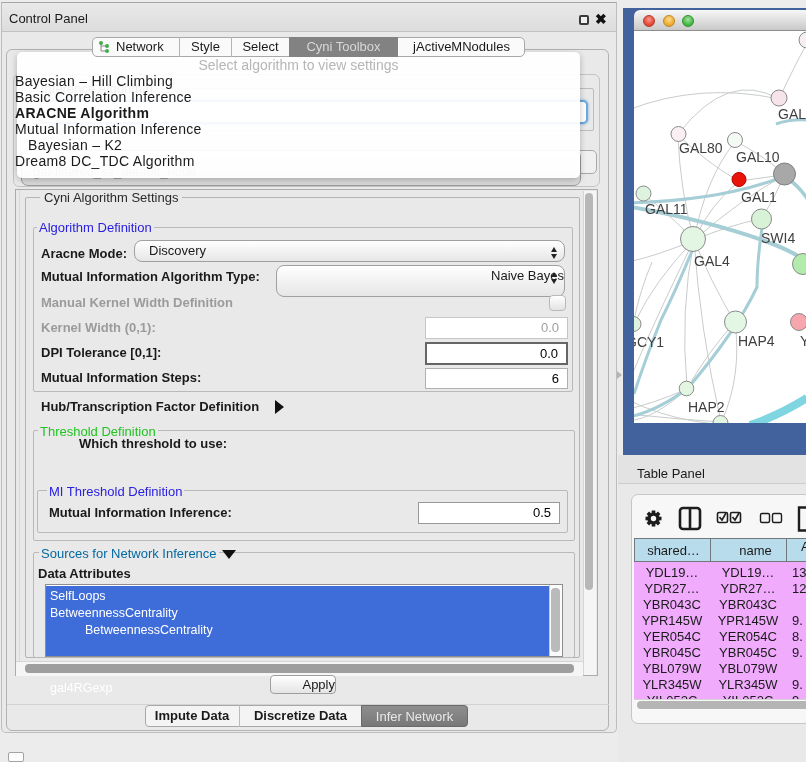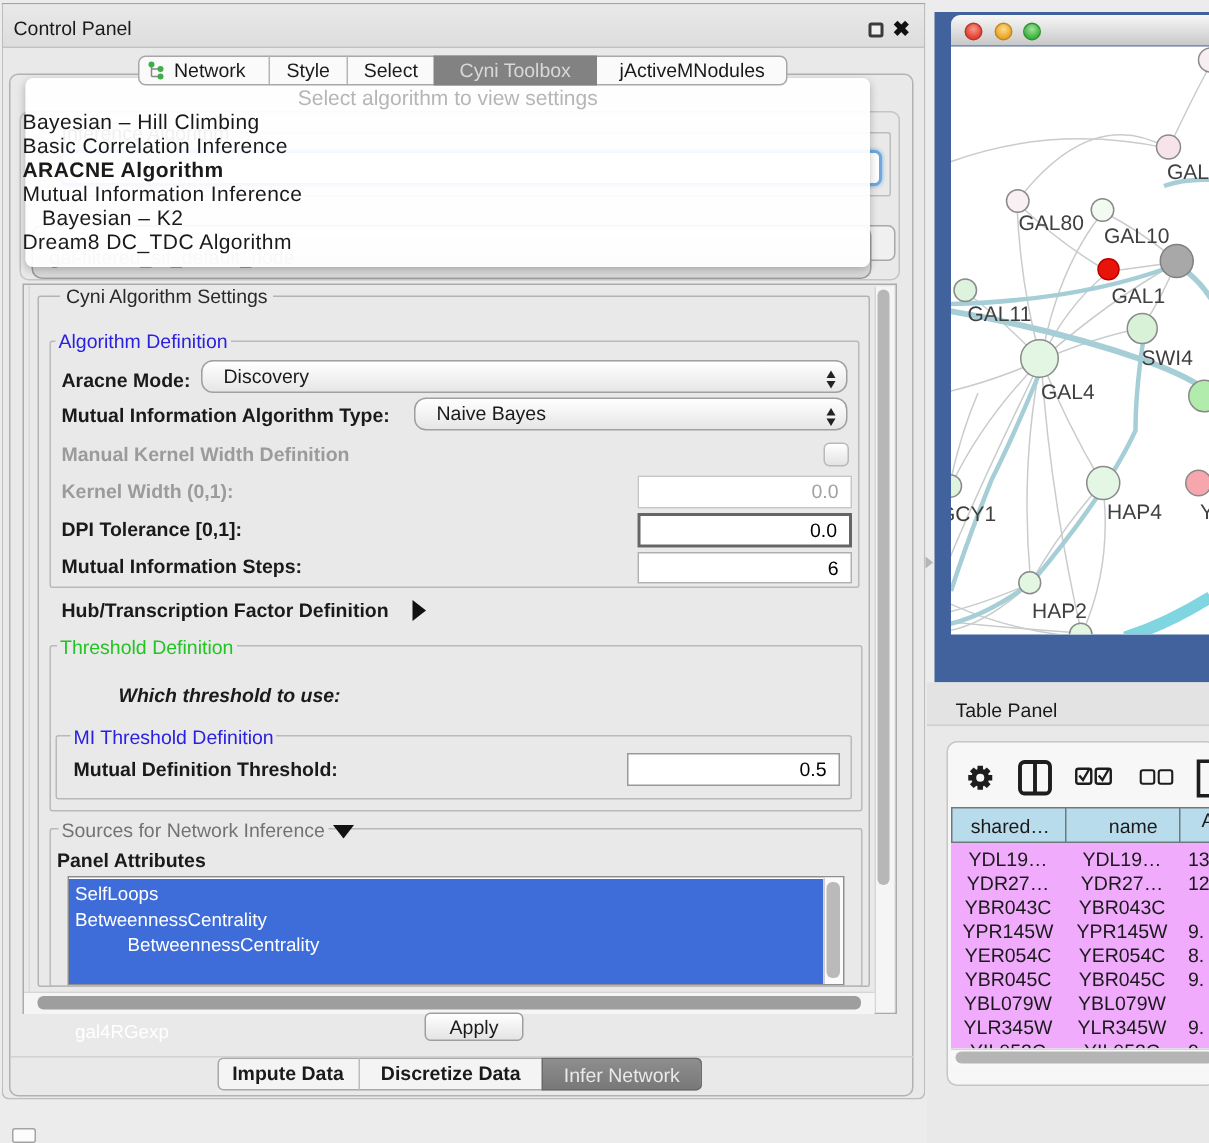--- a/index.html
+++ b/index.html
@@ -34,55 +34,55 @@
 
 <div style="left:25px;top:197px;width:555px;height:461px;border:1px solid #b4b4b4;border-radius:2px;"></div>
 <div style="left:40px;top:190px;background:#e9e9e9;padding:0 4px;color:#2a2a2a;">Cyni Algorithm Settings</div>
 
 <div style="left:33px;top:227px;width:540px;height:165px;border:1px solid #b9b9b9;border-radius:2px;"></div>
 <div style="left:37px;top:220px;background:#e9e9e9;padding:0 2px;color:#2a20e0;">Algorithm Definition</div>
 
 <div class="b" style="left:41px;top:246px;">Aracne Mode:</div>
 <div class="combo" style="left:134px;top:240px;width:431px;height:22px;">Discovery</div>
 <div class="b" style="left:41px;top:269px;">Mutual Information Algorithm Type:</div>
-<div class="combo" style="left:276px;top:265px;width:289px;height:22px;">Naive Bayes</div>
+<div class="combo" style="left:276px;top:265px;width:289px;height:32px;text-align:right;">Naive Bayes</div>
 <div class="b" style="left:41px;top:295px;color:#9b9b9b;">Manual Kernel Width Definition</div>
 <div style="left:549px;top:295px;width:17px;height:16px;border:1px solid #b9b9b9;border-radius:4px;background:linear-gradient(#ffffff,#e3e3e3);"></div>
 <div class="b" style="left:41px;top:320px;color:#9b9b9b;">Kernel Width (0,1):</div>
 <div class="inp" style="left:425px;top:317px;width:143px;height:22px;border:1px solid #c6c6c6;color:#a0a0a0;">0.0</div>
 <div class="b" style="left:41px;top:345px;">DPI Tolerance [0,1]:</div>
 <div class="inp" style="left:425px;top:342px;width:143px;height:23px;border:2px solid #666;color:#000;">0.0</div>
 <div class="b" style="left:41px;top:370px;">Mutual Information Steps:</div>
 <div class="inp" style="left:425px;top:368px;width:143px;height:21px;border:1px solid #b0b0b0;color:#000;">6</div>
 
 <div class="b" style="left:41px;top:399px;">Hub/Transcription Factor Definition</div>
 <div style="left:275px;top:400px;width:0;height:0;border-left:9px solid #111;border-top:7px solid transparent;border-bottom:7px solid transparent;"></div>
 
 <div style="left:33px;top:430px;width:542px;height:111px;border:1px solid #b9b9b9;border-radius:2px;"></div>
 <div style="left:38px;top:424px;background:#e9e9e9;padding:0 2px;color:#22c322;">Threshold Definition</div>
-<div class="b" style="left:79px;top:456px;font-style:italic;">Which threshold to use:</div>
+<div class="b" style="left:79px;top:436px;">Which threshold to use:</div>
 <div style="left:37px;top:490px;width:531px;height:43px;border:1px solid #b9b9b9;border-radius:2px;"></div>
 <div style="left:47px;top:484px;background:#e9e9e9;padding:0 2px;color:#2a20e0;">MI Threshold Definition</div>
-<div class="b" style="left:49px;top:505px;">Mutual Definition Threshold:</div>
+<div class="b" style="left:49px;top:505px;">Mutual Information Inference:</div>
 <div class="inp" style="left:418px;top:502px;width:142px;height:22px;border:1px solid #999;color:#000;">0.5</div>
 
 <div style="left:33px;top:552px;width:542px;height:106px;border:1px solid #b9b9b9;border-radius:2px;"></div>
-<div style="left:39px;top:546px;background:#e9e9e9;padding:0 2px;color:#737373;">Sources for Network Inference</div>
+<div style="left:39px;top:546px;background:#e9e9e9;padding:0 2px;color:#0369a1;">Sources for Network Inference</div>
 <div style="left:222px;top:550px;width:0;height:0;border-top:9px solid #111;border-left:7px solid transparent;border-right:7px solid transparent;"></div>
-<div class="b" style="left:38px;top:566px;">Panel Attributes</div>
+<div class="b" style="left:38px;top:566px;">Data Attributes</div>
 <div style="left:45px;top:584px;width:518px;height:73px;background:#fff;border:1px solid #8e8e8e;"></div>
 <div style="left:46px;top:586px;width:503px;height:70px;background:#3e6cd9;"></div>
 <div class="li" style="left:50px;top:589px;">SelfLoops</div>
 <div class="li" style="left:50px;top:606px;">BetweennessCentrality</div>
 <div class="li" style="left:50px;top:623px;margin-left:35px;">BetweennessCentrality</div>
 <div class="li" style="left:50px;top:641px;margin-top:40px;">gal4RGexp</div>
 <div style="left:549px;top:585px;width:13px;height:71px;background:#fbfbfb;border-left:1px solid #ccc;"></div>
 <div style="left:551px;top:588px;width:9px;height:64px;background:#bababa;border-radius:4px;"></div>
 
-<div style="left:270px;top:675px;width:66px;height:19px;border:1px solid #9f9f9f;border-radius:4px;background:linear-gradient(#ffffff,#e4e4e4);text-align:center;line-height:18px;margin-left:13px;">Apply</div>
+<div style="left:270px;top:675px;width:66px;height:19px;border:1px solid #9f9f9f;border-radius:4px;background:linear-gradient(#ffffff,#e4e4e4);text-align:right;line-height:18px;">Apply</div>
 
 <div style="left:145px;top:705px;width:323px;height:22px;border:1px solid #a8a8a8;border-radius:4px;background:#f4f4f4;"></div>
 <div class="b" style="left:145px;top:705px;width:95px;height:22px;text-align:center;line-height:21px;border-right:1px solid #bbb;">Impute Data</div>
 <div class="b" style="left:240px;top:705px;width:121px;height:22px;text-align:center;line-height:21px;">Discretize Data</div>
 <div style="left:361px;top:705px;width:107px;height:22px;background:linear-gradient(#8e8e8e,#787878);border:1px solid #6a6a6a;border-radius:0 4px 4px 0;text-align:center;line-height:21px;color:#e9e9e9;">Infer Network</div>
 
 <div style="left:7px;top:704px;width:602px;height:1px;background:#d2d2d2;"></div>
 
 <div style="left:8px;top:752px;width:16px;height:10px;border:1px solid #a3a3a3;border-radius:2px;background:#fcfcfc;"></div>
 

